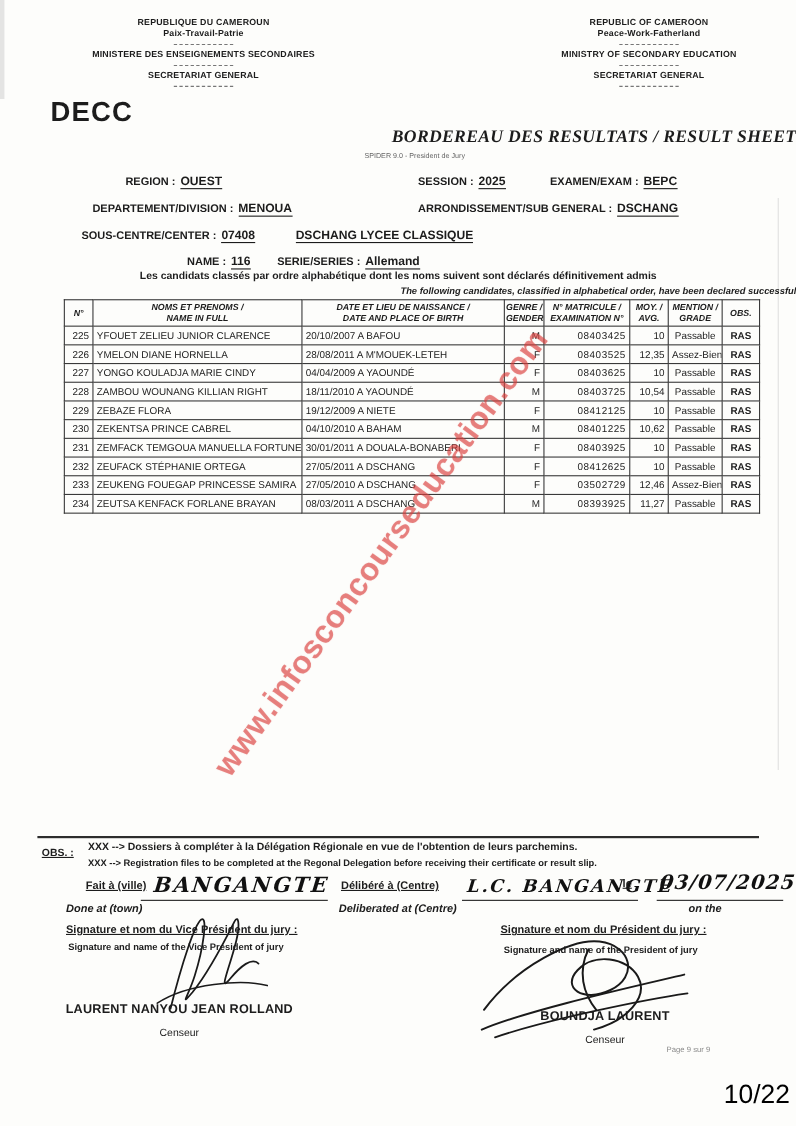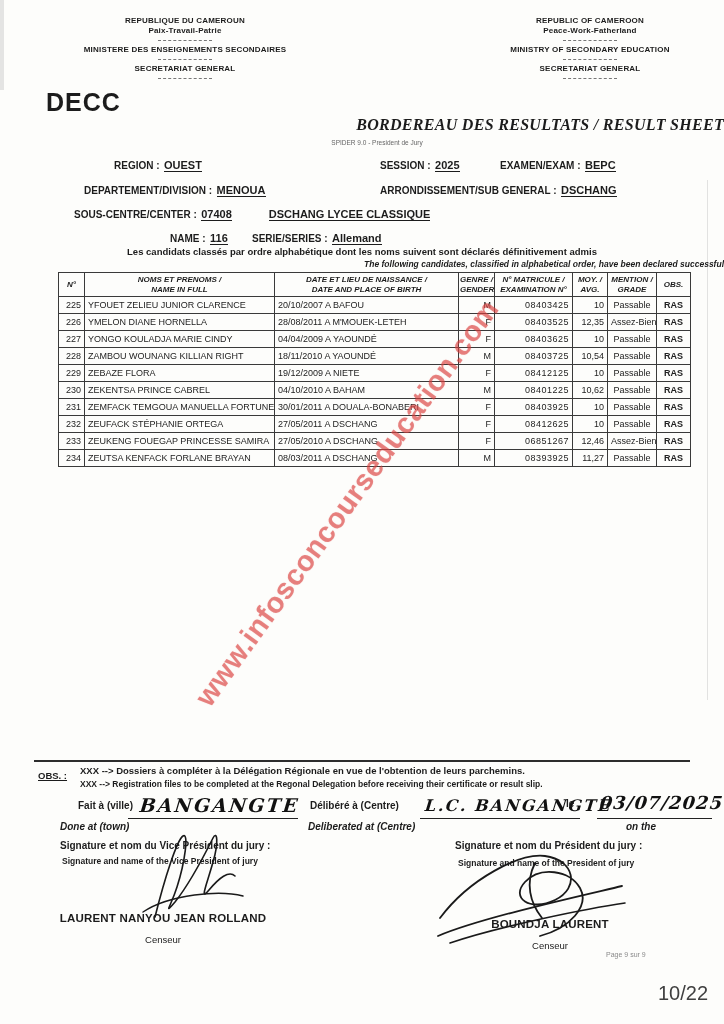--- a/index.html
+++ b/index.html
@@ -40,35 +40,35 @@
 
   .watermark{
     left:90px;top:485px;width:520px;height:40px;
     transform:rotate(-54deg);
     font-size:29px;font-weight:bold;letter-spacing:.5px;
     color:rgba(219,62,60,.55);text-shadow:0 0 1px rgba(219,62,60,.25);
     text-align:center;pointer-events:none;
   }
 
   .footer-rule{left:34px;top:760px;width:656px;border-top:2px solid #2d2d2d;height:0;}
-  .fs10b{font-size:10px;font-weight:bold;}
+  .fs10b{font-size:10px;font-weight:bold;text-decoration:underline;}
   .fs10bi{font-size:10px;font-weight:bold;font-style:italic;}
   .fs95b{font-size:9.5px;font-weight:bold;}
   .fs85bi{font-size:8.5px;font-weight:bold;}
 
   .hand{
     font-family:"DejaVu Serif",serif;font-style:italic;font-weight:600;
     color:#111;transform:skewX(-6deg);letter-spacing:2px;white-space:nowrap;
   }
   .hand-line{border-bottom:1.5px solid #222;height:0;}
 
   .sig-name{font-size:11.5px;font-weight:bold;letter-spacing:.2px;text-align:center;}
   .sig-title{font-size:9.5px;text-align:center;}
   .page-label{font-size:7px;color:#8a8a8a;}
-  .page-number{font-size:20px;color:#404040;font-family:"Liberation Sans",sans-serif;}
+  .page-number{font-size:24px;color:#000000;font-family:"Liberation Sans",sans-serif;}
   svg.sig{position:absolute;overflow:visible;}
 </style>
 </head>
 <body>
 
 <div class="sheet">
   <div class="scan-edge-left"></div>
   <div class="scan-edge-right"></div>
 
   <div class="abs hdr" style="left:65px;top:16px;">
@@ -252,21 +252,21 @@
       <td class="c mat">08412625</td>
       <td class="c">10</td>
       <td class="mention">Passable</td>
       <td class="obs">RAS</td>
     </tr>
         <tr>
       <td class="c">233</td>
       <td>ZEUKENG FOUEGAP PRINCESSE SAMIRA</td>
       <td>27/05/2010 A DSCHANG</td>
       <td class="c">F</td>
-      <td class="c mat">06851267</td>
+      <td class="c mat">03502729</td>
       <td class="c">12,46</td>
       <td class="mention">Assez-Bien</td>
       <td class="obs">RAS</td>
     </tr>
         <tr>
       <td class="c">234</td>
       <td>ZEUTSA KENFACK FORLANE BRAYAN</td>
       <td>08/03/2011 A DSCHANG</td>
       <td class="c">M</td>
       <td class="c mat">08393925</td>

